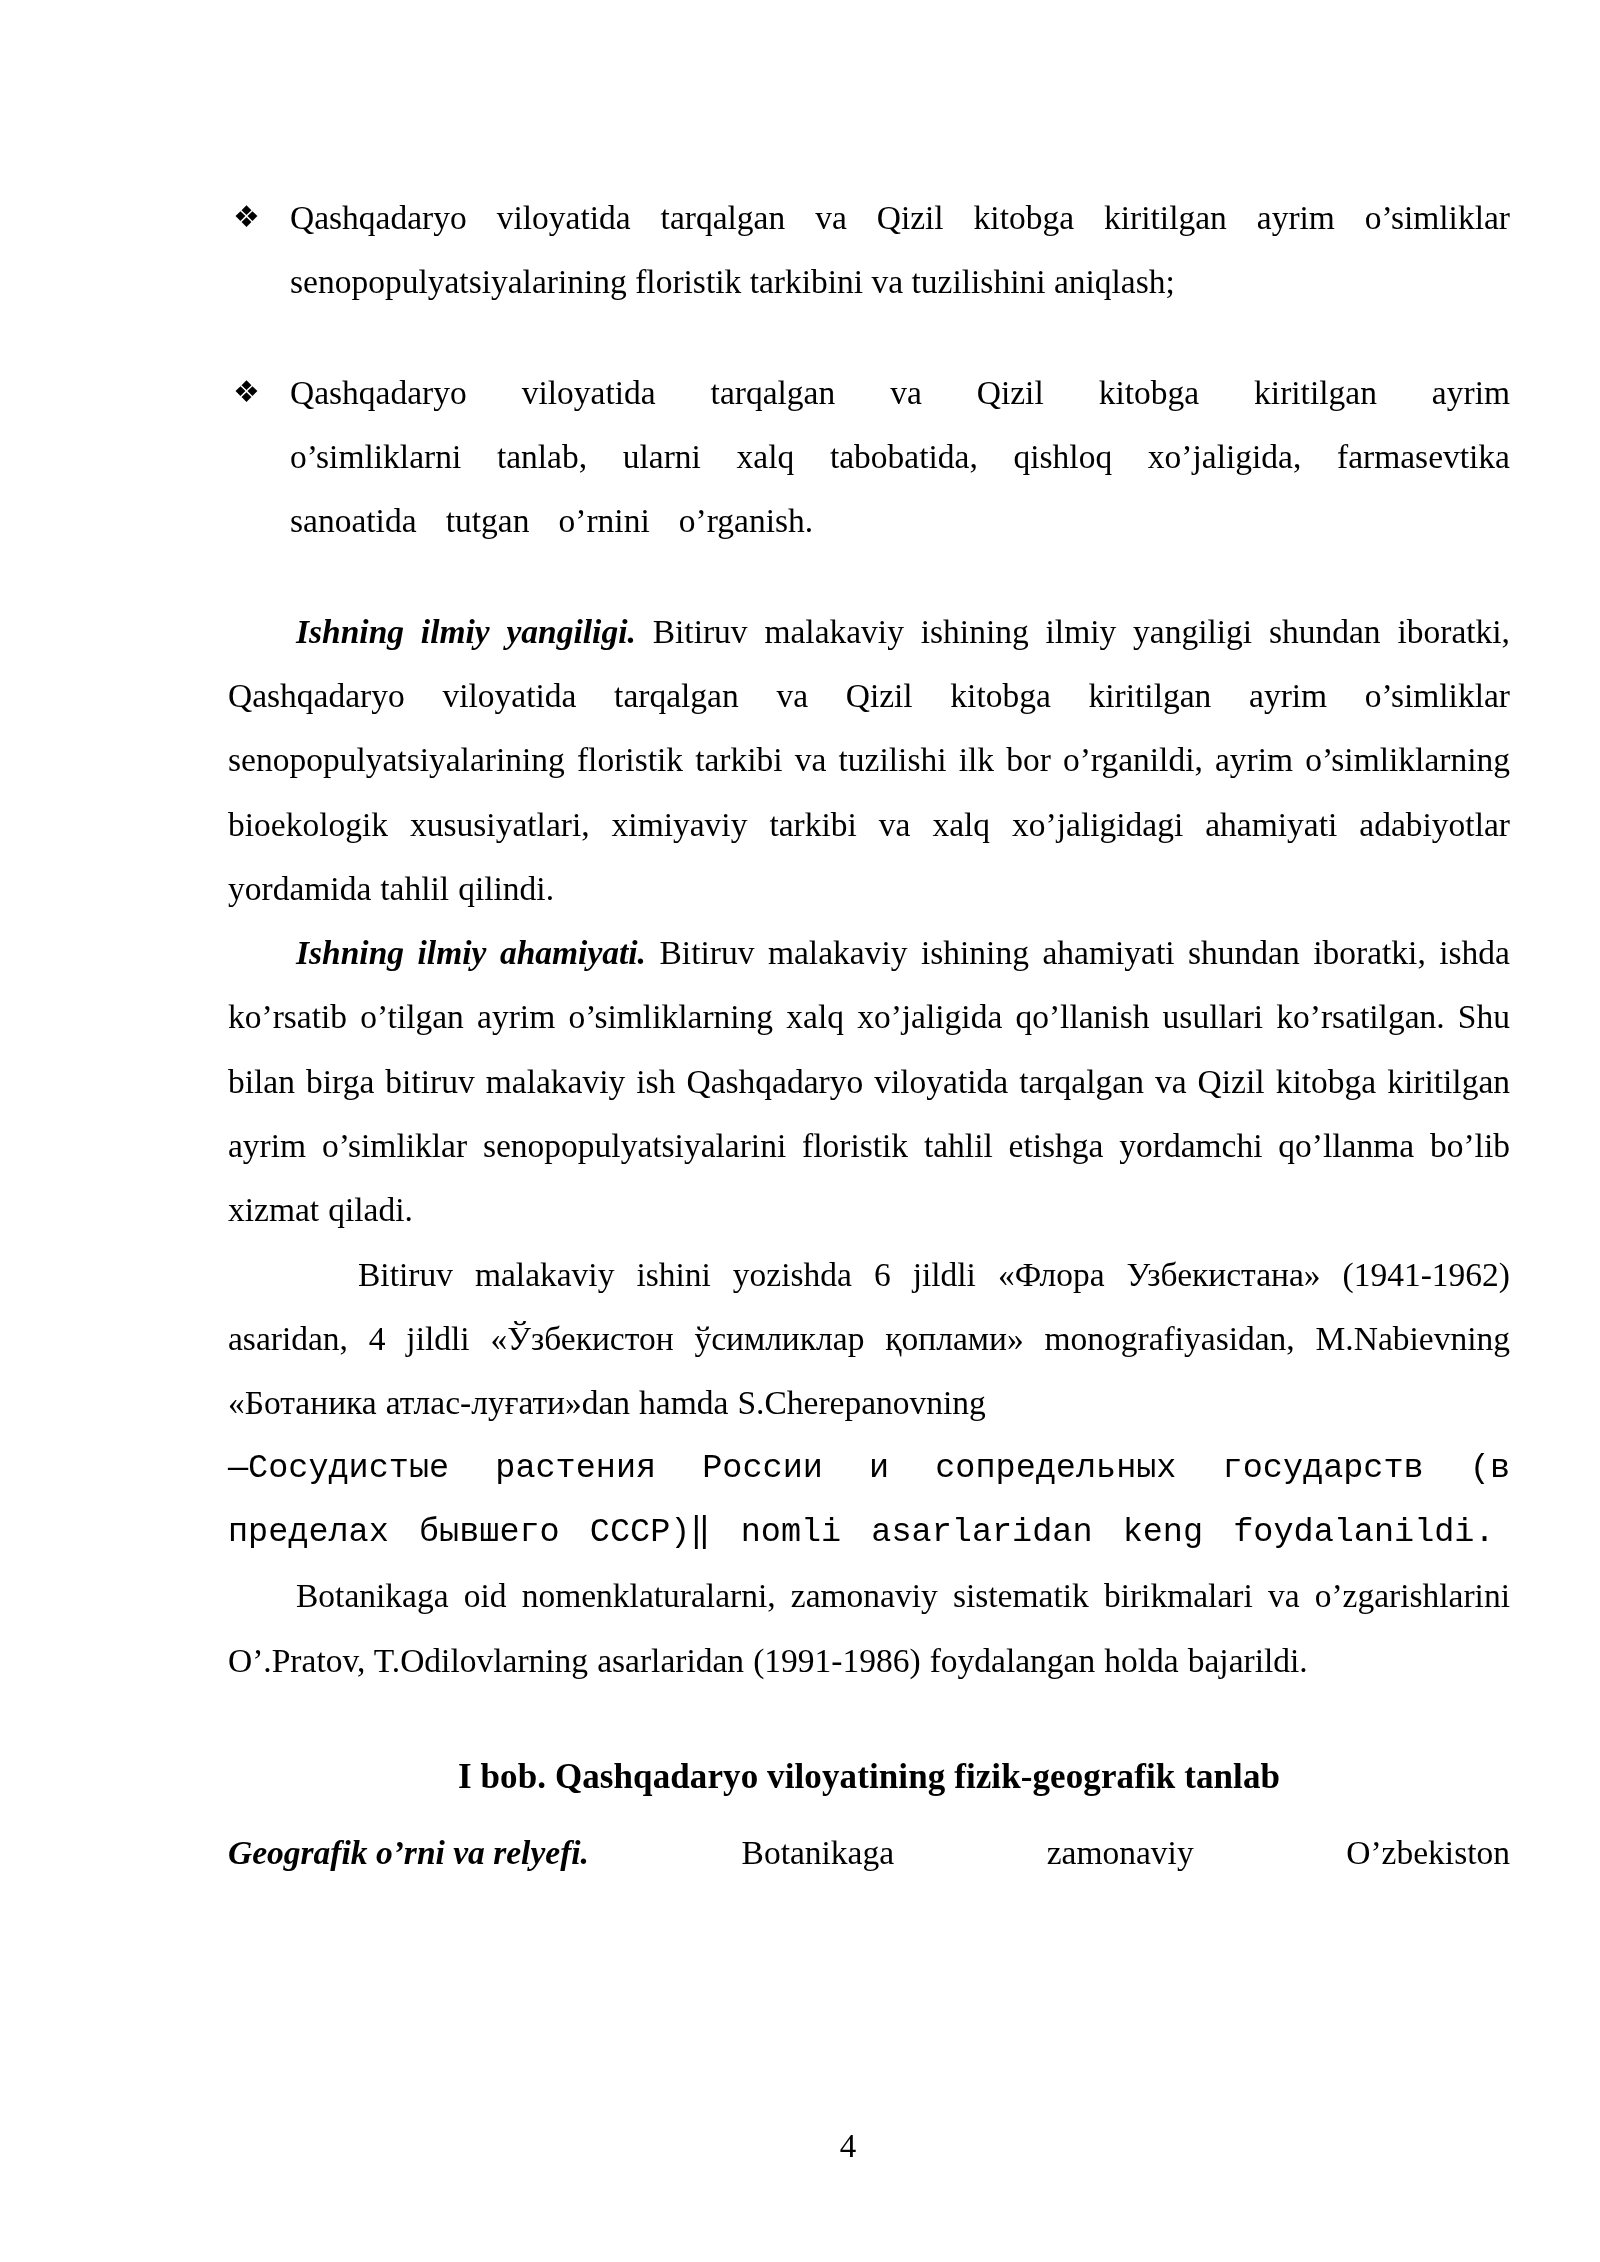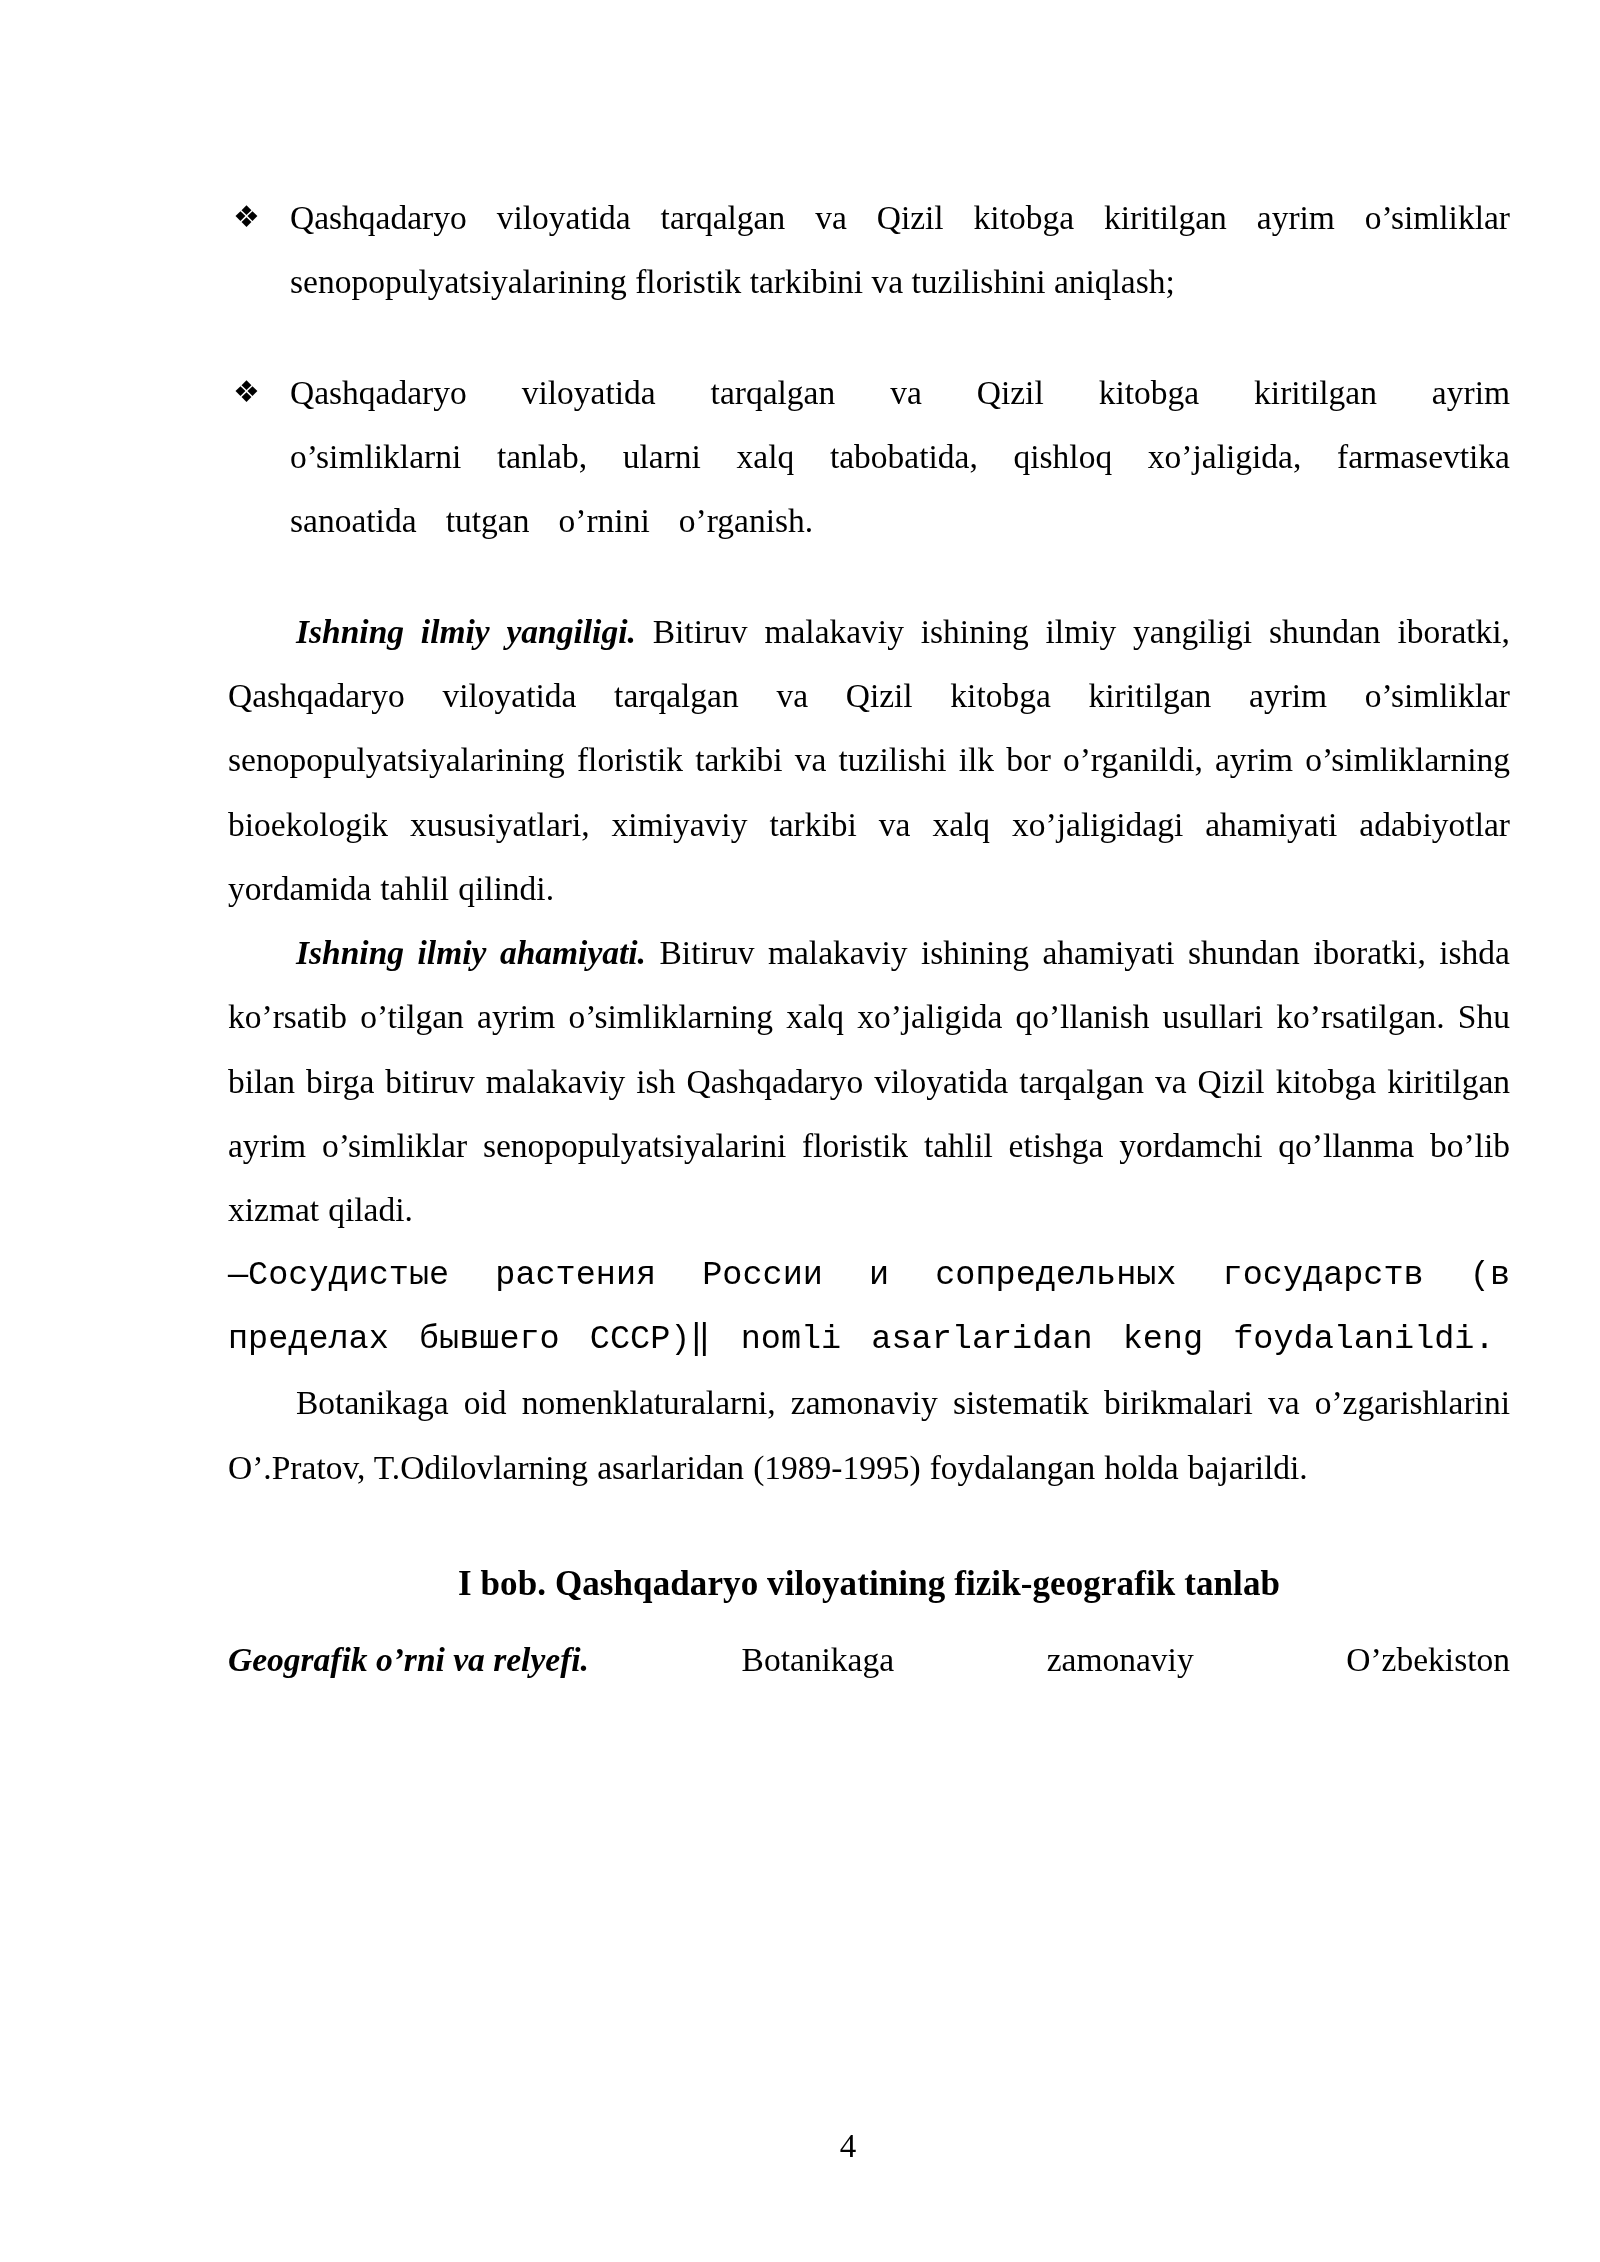--- a/index.html
+++ b/index.html
@@ -118,27 +118,30 @@
     </div>
 
     <p class="para indent-sm gap-1 ws-narrow">
       <span class="lead">Ishning ilmiy yangiligi.</span><span> Bitiruv malakaviy ishining ilmiy yangiligi shundan iboratki, Qashqadaryo viloyatida tarqalgan va Qizil kitobga kiritilgan ayrim o’simliklar senopopulyatsiyalarining floristik tarkibi va tuzilishi ilk bor o’rganildi, ayrim o’simliklarning bioekologik xususiyatlari, ximiyaviy tarkibi va xalq xo’jaligidagi ahamiyati adabiyotlar yordamida tahlil qilindi.</span>
     </p>
 
     <p class="para indent-sm gap-2 ws-narrow">
       <span class="lead">Ishning ilmiy ahamiyati.</span><span> Bitiruv malakaviy ishining ahamiyati shundan iboratki, ishda ko’rsatib o’tilgan ayrim o’simliklarning xalq xo’jaligida qo’llanish usullari ko’rsatilgan. Shu bilan birga bitiruv malakaviy ish Qashqadaryo viloyatida tarqalgan va Qizil kitobga kiritilgan ayrim o’simliklar senopopulyatsiyalarini floristik tahlil etishga yordamchi qo’llanma bo’lib xizmat qiladi.</span>
     </p>
 
+    <p class="para indent-lg gap-3 ws-narrow">
+      <span>Bitiruv malakaviy ishini yozishda 6 jildli «Флора Узбекистана» (1941-1962) asaridan, 4 jildli «Ўзбекистон ўсимликлар қоплами» monografiyasidan, M.Nabievning «Ботаника атлас-луғати»dan hamda S.Cherepanovning</span>
+    </p>
 
     <p class="para gap-3 ws-wide">
       <span>—Сосудистые растения России и сопредельных государств (в пределах бывшего СССР)‖ nomli asarlaridan keng foydalanildi.</span>
     </p>
 
     <p class="para indent-sm gap-3 ws-narrow">
-      <span>Botanikaga oid nomenklaturalarni, zamonaviy sistematik birikmalari va o’zgarishlarini O’.Pratov, T.Odilovlarning asarlaridan (1989-1995) foydalangan holda bajarildi.</span>
+      <span>Botanikaga oid nomenklaturalarni, zamonaviy sistematik birikmalari va o’zgarishlarini O’.Pratov, T.Odilovlarning asarlaridan (1991-1986) foydalangan holda bajarildi.</span>
     </p>
 
     <h1 class="chapter">I bob. Qashqadaryo viloyatining fizik-geografik tanlab</h1>
 
     <div class="final-line">
       <span class="seg-b">Geografik   o’rni   va      relyefi.</span>
       <span>Botanikaga</span>
       <span>zamonaviy</span>
       <span>O’zbekiston</span>
     </div>

